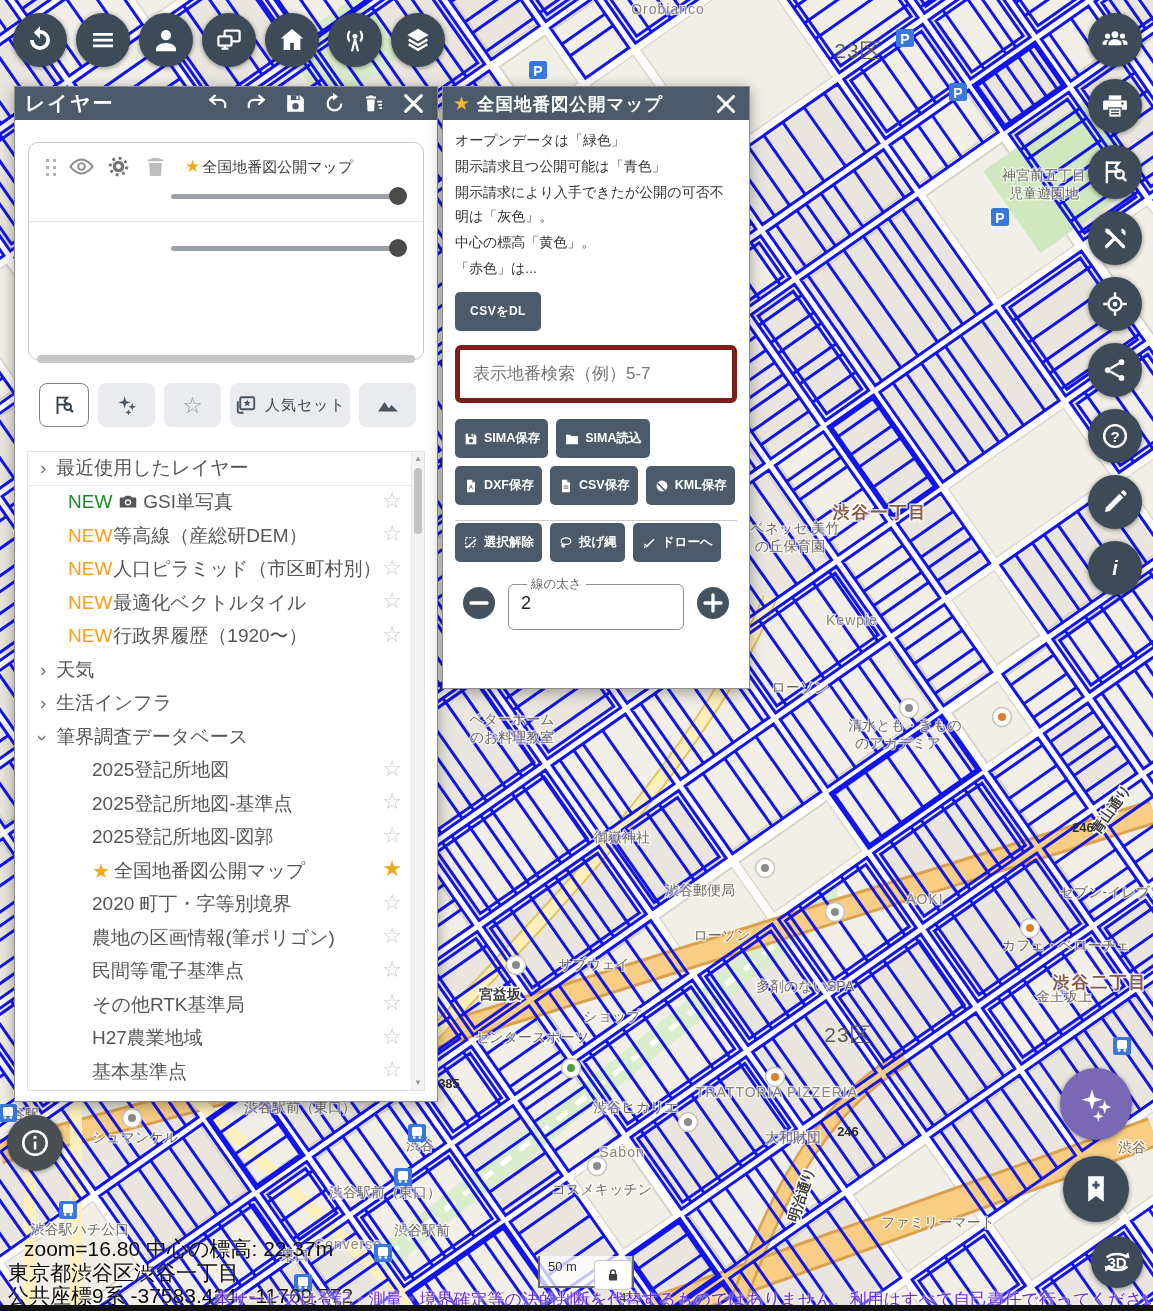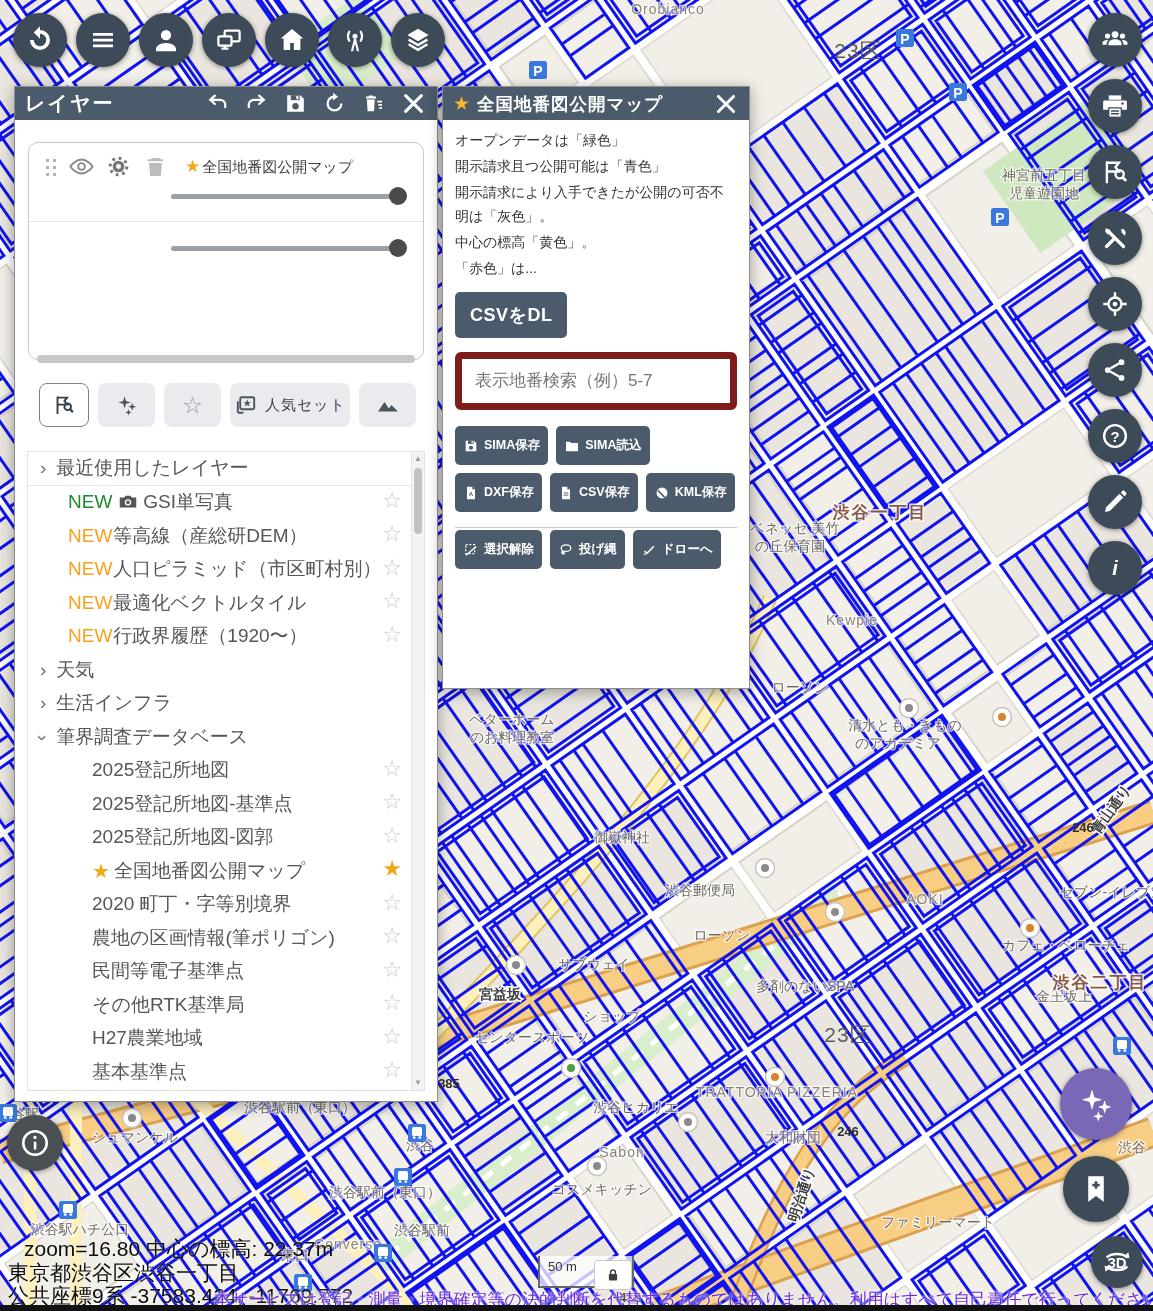--- a/index.html
+++ b/index.html
@@ -67,24 +67,24 @@
   .dp-title{display:flex;align-items:center;gap:6px;font-size:17.5px;font-weight:bold;letter-spacing:1px;}
   .dp-star{color:#f6b82e;font-size:19px;}
   .close-x{width:26px;height:26px;color:#fff;display:inline-flex;cursor:pointer;}
   .dp-body{padding:8px 12px 0;}
   .desc p{margin:0 0 2px;font-size:14px;line-height:1.72;color:#333;}
   .btn-row{display:flex;gap:8px;margin-top:12px;flex-wrap:wrap;}
   .btn{border:none;border-radius:5px;color:#fff;font-weight:bold;font-family:inherit;cursor:pointer;
        display:inline-flex;align-items:center;gap:5px;white-space:nowrap;}
   .btn.slate{background:#4c5b6b;}
   .btn.red{background:#b5102e;}
-  .btn.big{font-size:18px;padding:11px 15px;letter-spacing:.5px;}
+  .btn.big{font-size:12px;padding:11px 15px;letter-spacing:.5px;}
   .btn.small{font-size:12.5px;padding:11px 8px;}
   .btn .bic{width:16px;height:16px;display:inline-flex;}
-  .search-input{margin-top:14px;width:100%;height:58px;box-sizing:border-box;border:7px solid #7f1d1d;
+  .search-input{margin-top:14px;width:100%;height:58px;box-sizing:border-box;border:5px solid #7f1d1d;
        border-radius:6px;font-size:17px;color:#555;padding:0 13px;font-family:inherit;background:#fff;}
   .search-input::placeholder{color:#757575;}
   .dp-divider{border:none;border-top:1px solid #ccc;margin:15px 0 0;}
   .lw-row{display:flex;align-items:center;justify-content:center;gap:13px;margin-top:14px;}
   .pm-btn{width:32px;height:32px;border-radius:50%;background:#44535f;color:#fff;display:flex;align-items:center;
        justify-content:center;cursor:pointer;flex:0 0 auto;}
   .lw-box{width:162px;height:52px;border:1px solid #8a8f98;border-radius:6px;margin:0;padding:0 0 0 12px;}
   .lw-box legend{font-size:12.5px;color:#666;padding:0 4px;margin-left:6px;}
   .lw-value{font-size:18px;color:#222;}
   #corner-sparkle{position:absolute;left:1060px;top:1068px;width:72px;height:72px;background:#7a68b6;}
@@ -782,20 +782,36 @@
           <button class="btn small slate">
             <span class="bic">
               <svg viewBox="0 0 24 24">
                 <path fill="none" stroke="currentColor" stroke-width="2.3" d="m5.2 13.4 3.6 3.6L19.4 6.4"></path>
                 <path fill="currentColor" d="m4.2 19.8 3.3-1.1-2.2-2.2z"></path>
               </svg>
             </span>
             <span>ドローへ</span>
           </button>
         </div>
+      <div class="lw-row">
+        <span class="pm-btn">
+            <svg viewBox="0 0 24 24">
+              <path stroke="currentColor" stroke-width="2.5" stroke-linecap="round" d="M6 12h12"></path>
+            </svg>
+          </span>
+        <fieldset class="lw-box">
+          <legend>線の太さ</legend>
+          <span class="lw-value">2</span>
+        </fieldset>
+        <span class="pm-btn">
+            <svg viewBox="0 0 24 24">
+              <path stroke="currentColor" stroke-width="2.5" stroke-linecap="round" d="M6 12h12M12 6v12"></path>
+            </svg>
+          </span>
+      </div>
     </div>
   </div>
 
   <div id="corner-sparkle" class="circle-btn">
     <span class="ic" style="width:40px;height:40px">
         <svg viewBox="0 0 24 24">
           <path fill="currentColor" d="M9.6 3.2 11 8l4.8 1.4L11 10.8 9.6 15.6 8.2 10.8 3.4 9.4 8.2 8z"></path>
           <path fill="currentColor" d="m17.2 9.8 1 3 3 1-3 1-1 3-1-3-3-1 3-1z"></path>
           <path fill="currentColor" d="m13.4 16.2.8 2.4 2.4.8-2.4.8-.8 2.4-.8-2.4-2.4-.8 2.4-.8z"></path>
         </svg>

